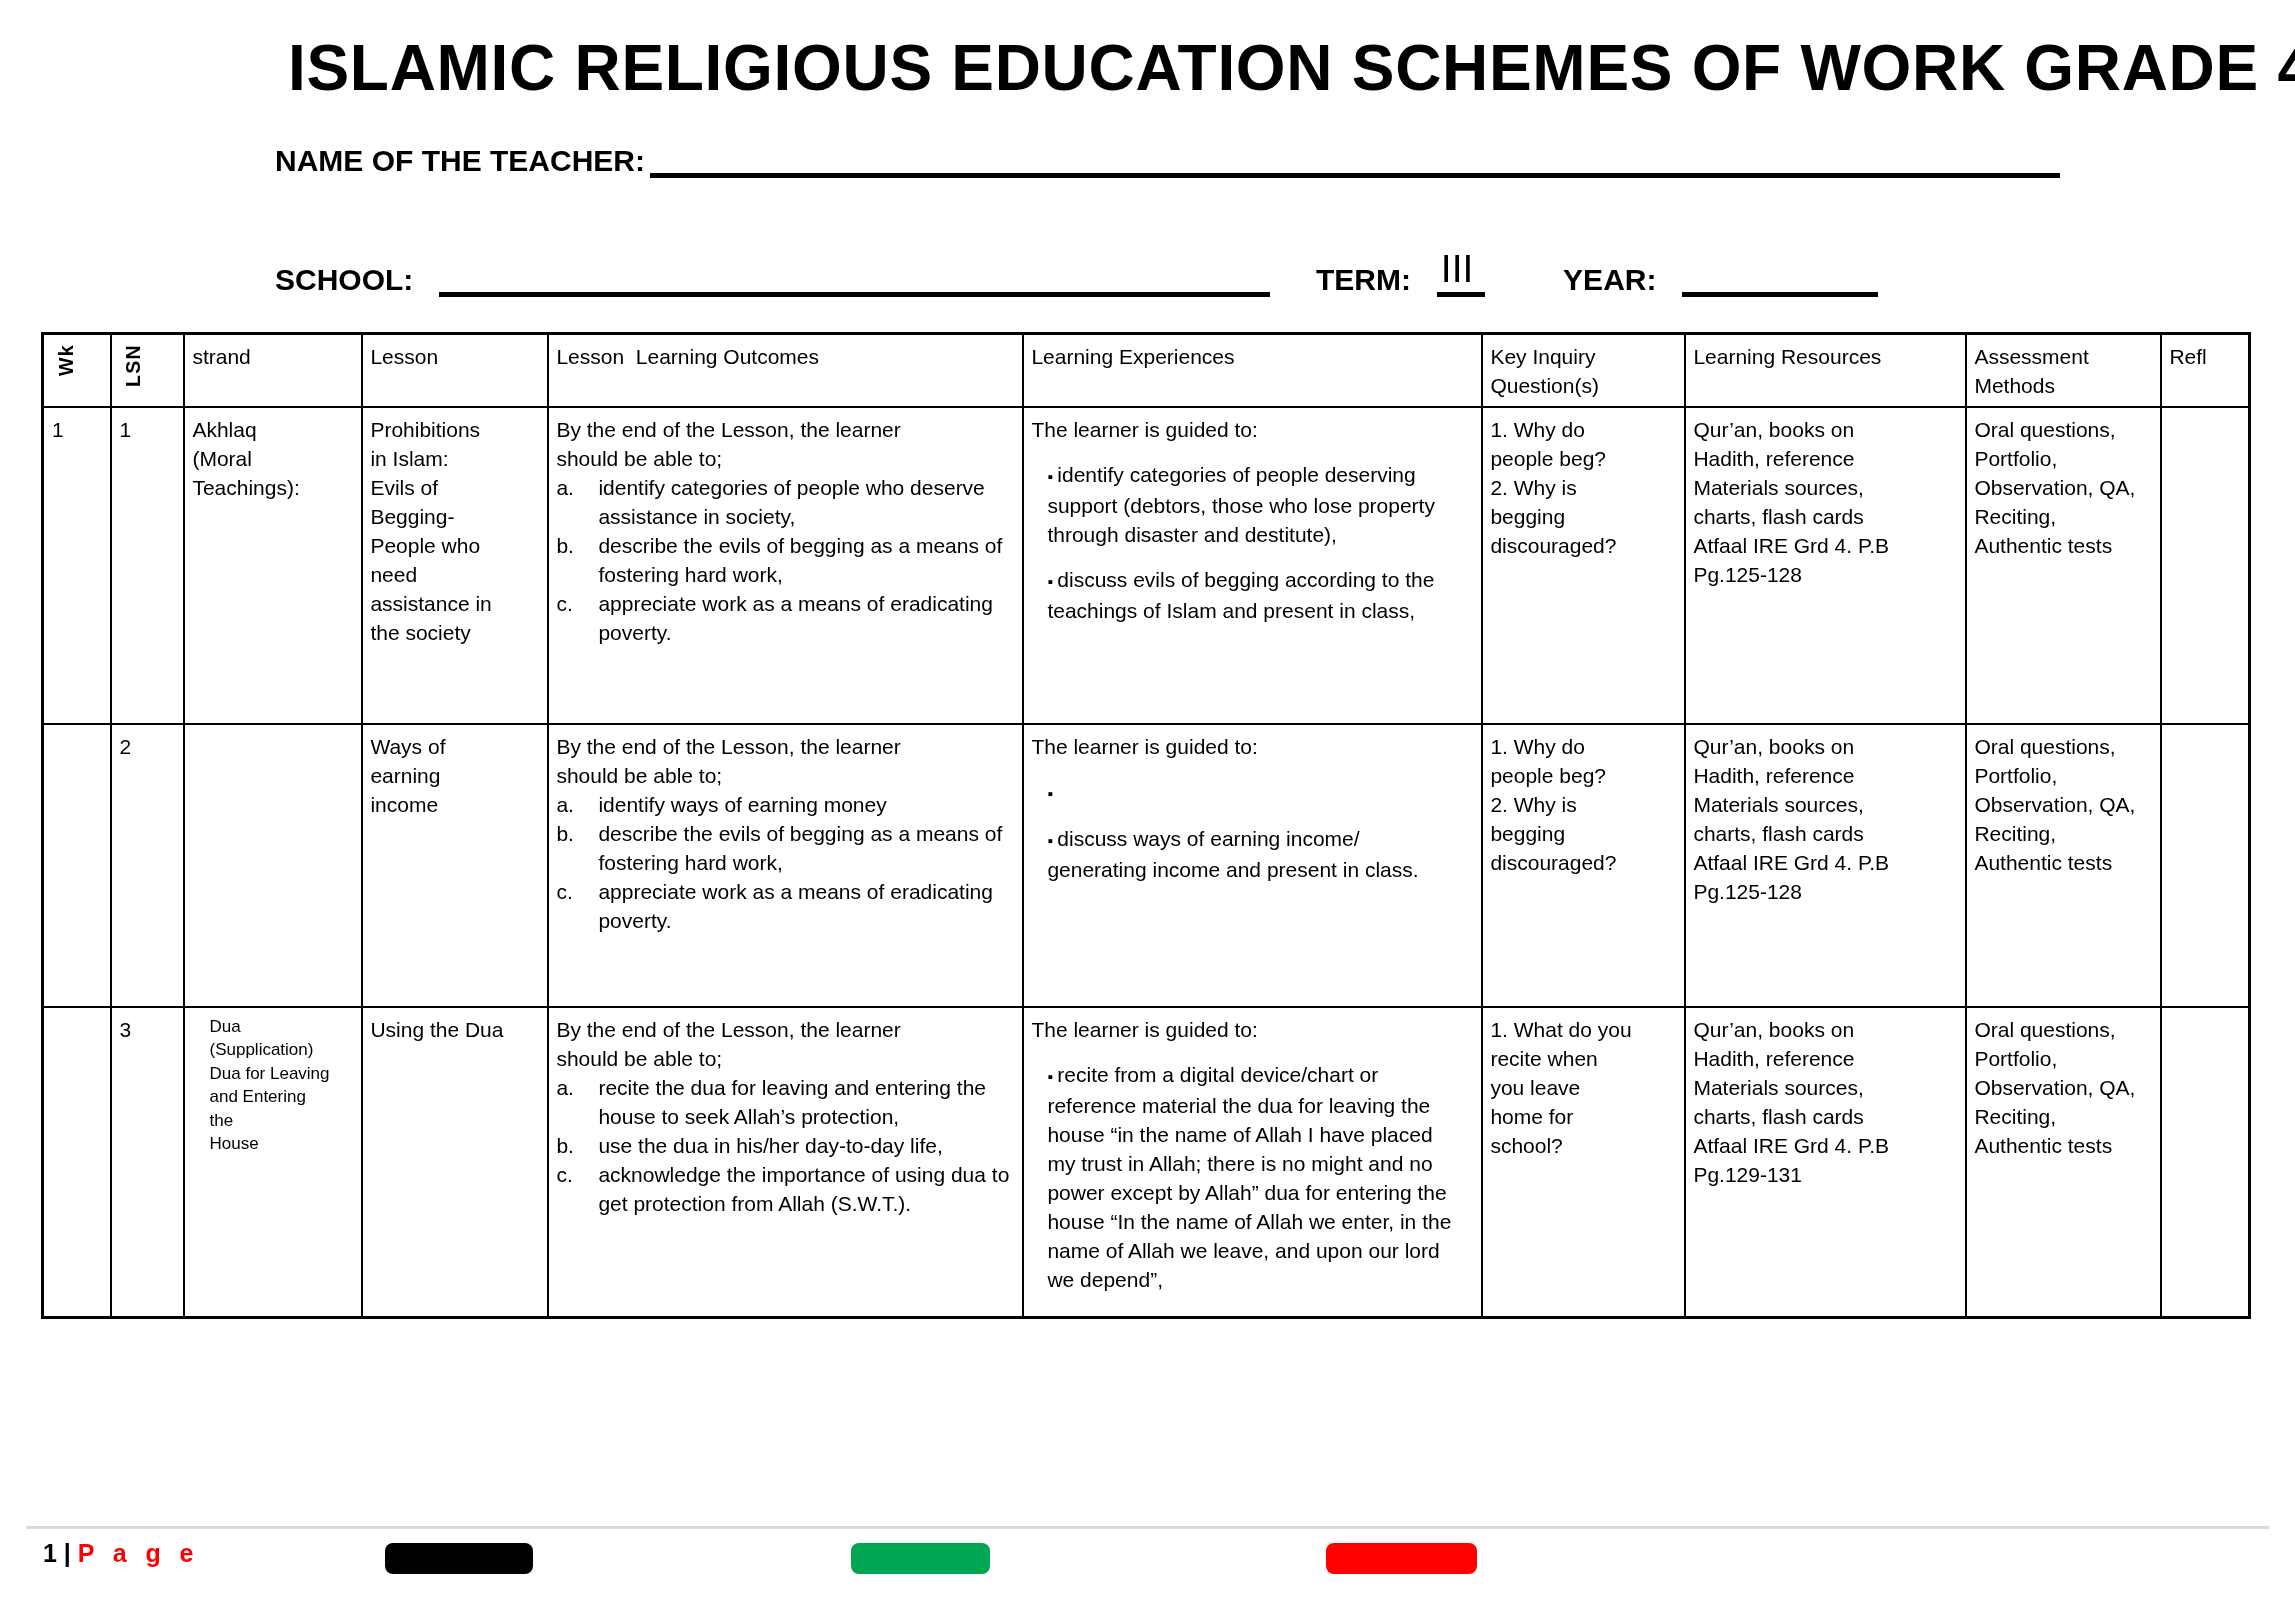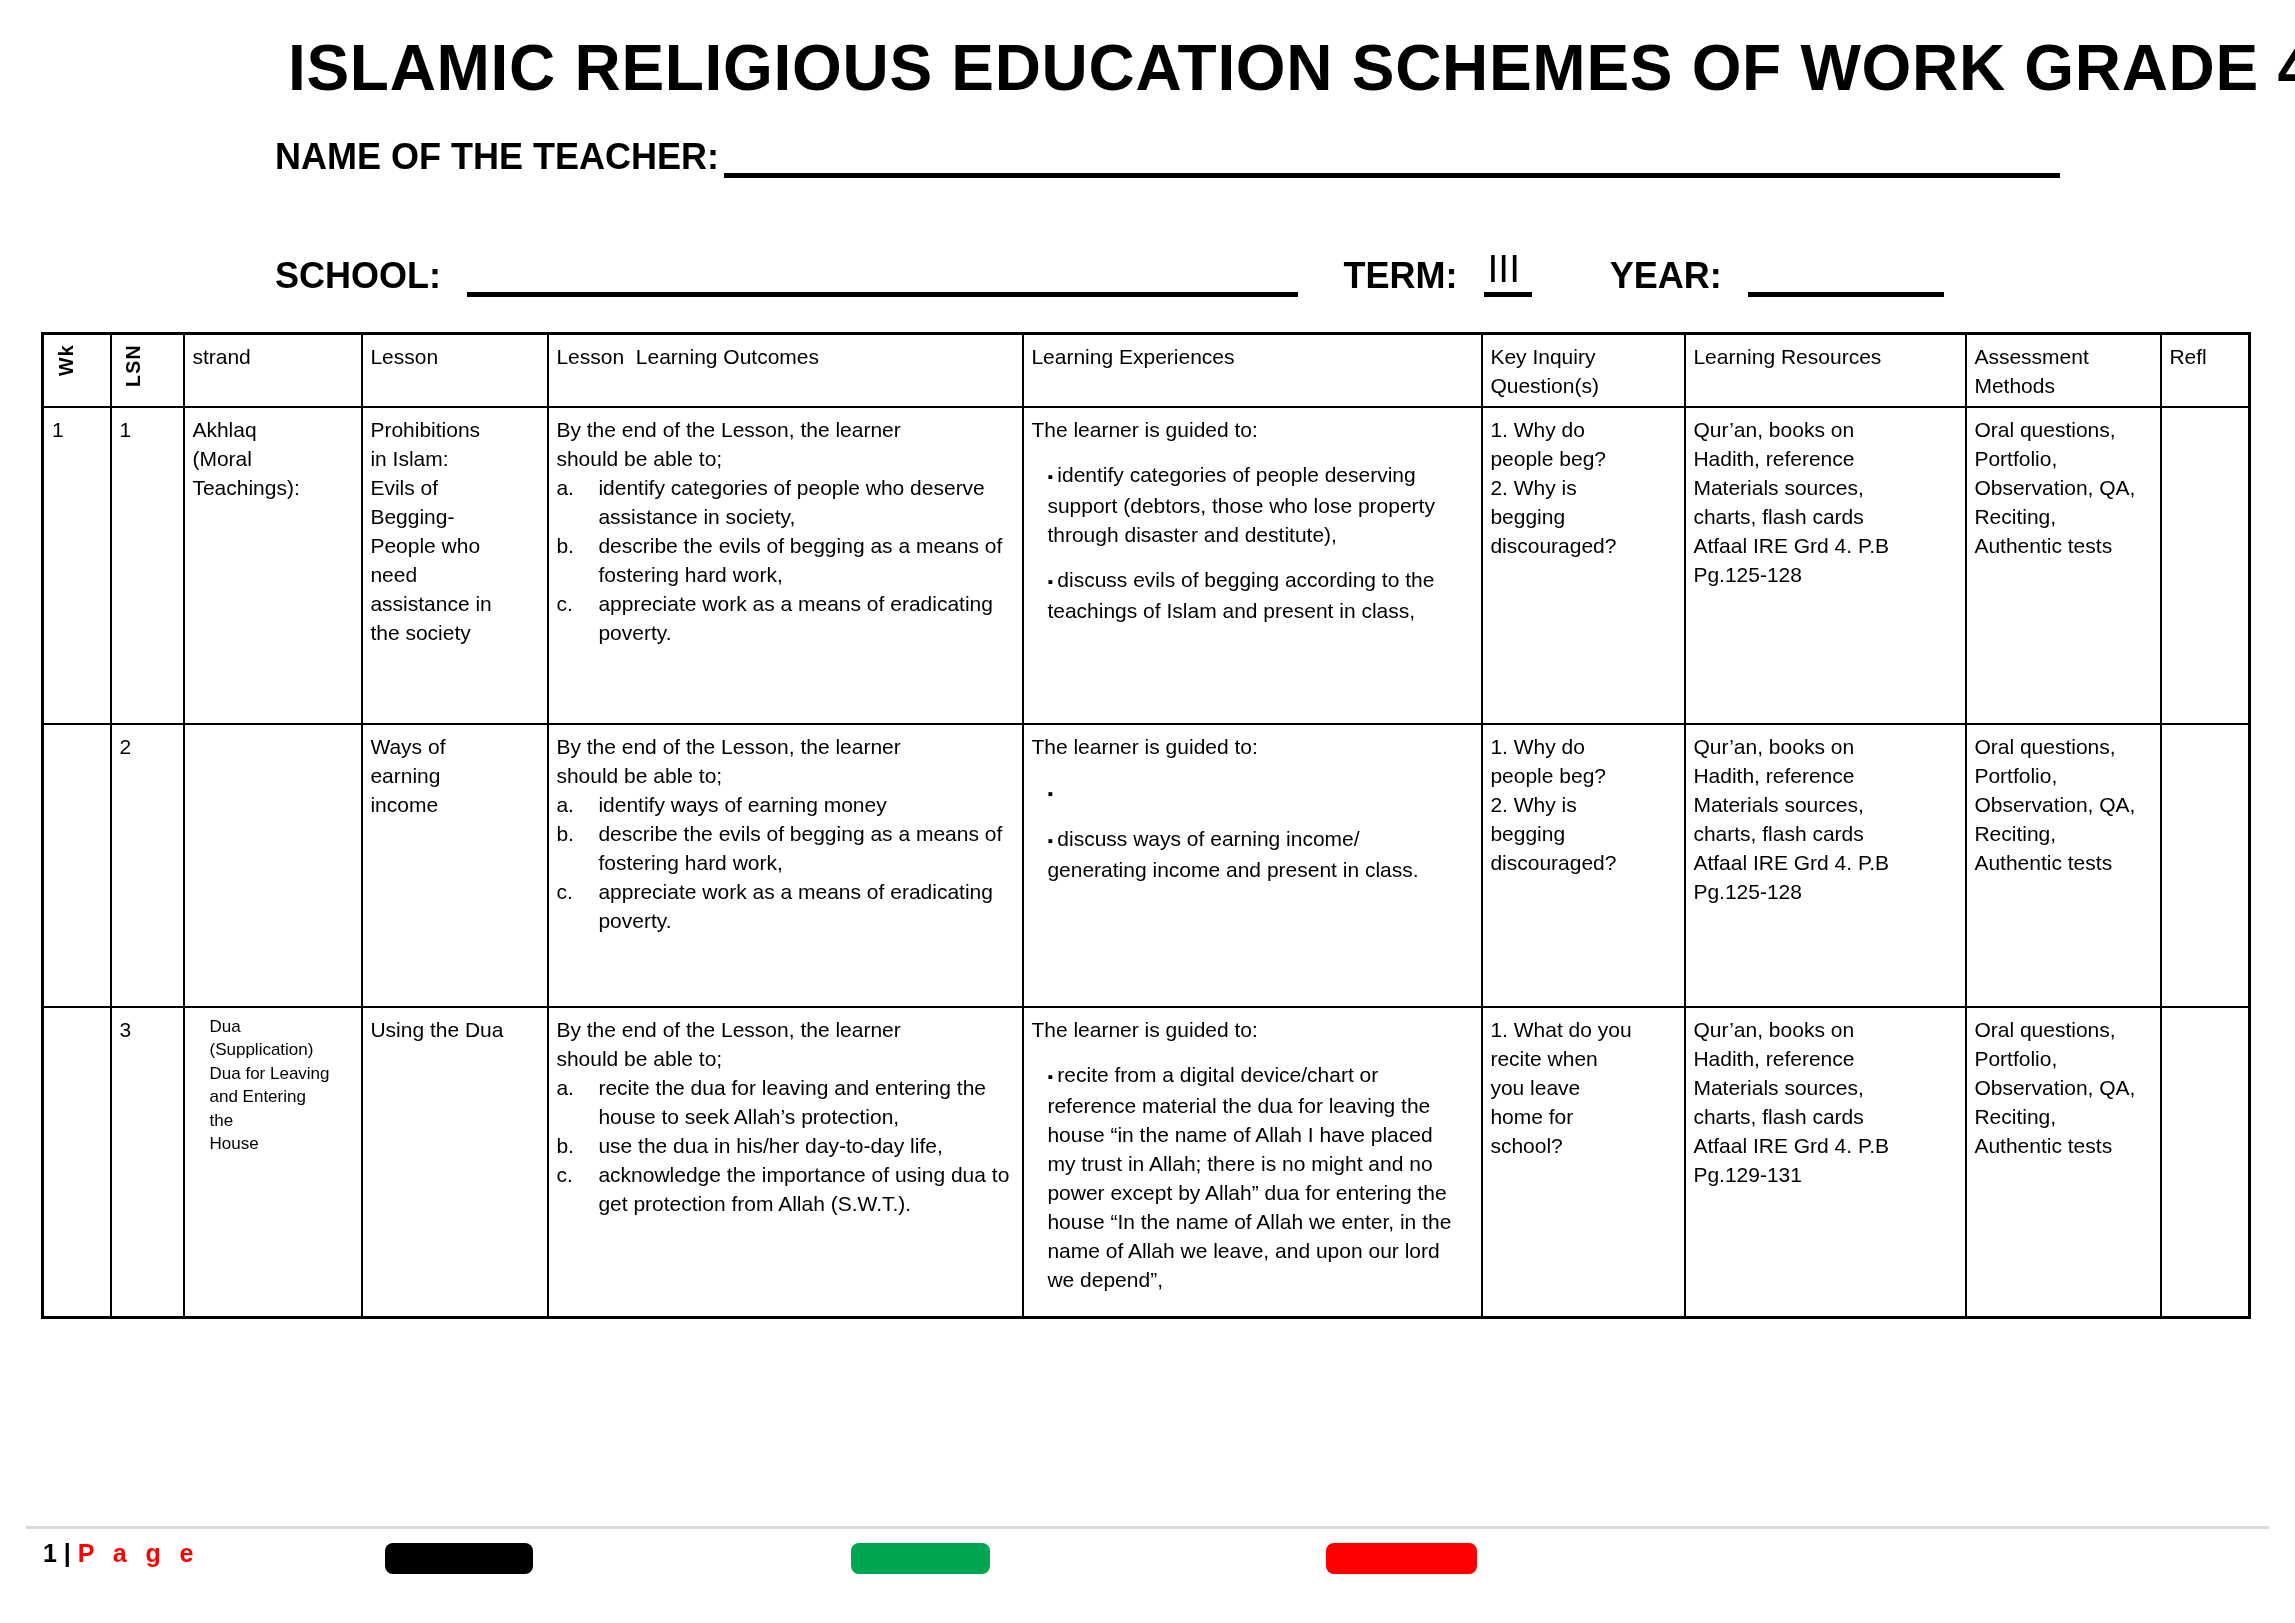--- a/index.html
+++ b/index.html
@@ -11,21 +11,21 @@
     color:#000;
     overflow:hidden;
   }
   
   .doc-title{
     position:absolute;left:288px;top:31px;width:1780px;
     font-size:64px;font-weight:bold;letter-spacing:0.7px;
     text-align:center;white-space:nowrap;
   }
   .head-row{position:absolute;display:flex;align-items:flex-end;}
-  .head-label{font-size:36px;font-weight:bold;white-space:nowrap;}
+  .head-label{font-size:30px;font-weight:bold;white-space:nowrap;}
   .blank{border-bottom:5.9px solid #000;height:42px;}
   #teacher-row{left:275px;top:131px;width:1785px;}
   #teacher-row .blank{flex:1;margin-left:5.2px;}
   #school-row{left:275px;top:247px;width:1785px;gap:26px;}
   #school-blank{width:831px;margin-right:19.6px;}
   #term-value{font-size:39px;font-weight:normal;border-bottom:5.9px solid #000;
     padding:0 11.8px 1.3px 3.9px;}
   #year-blank{width:196px;}
   .hgap{width:26px;}
   

